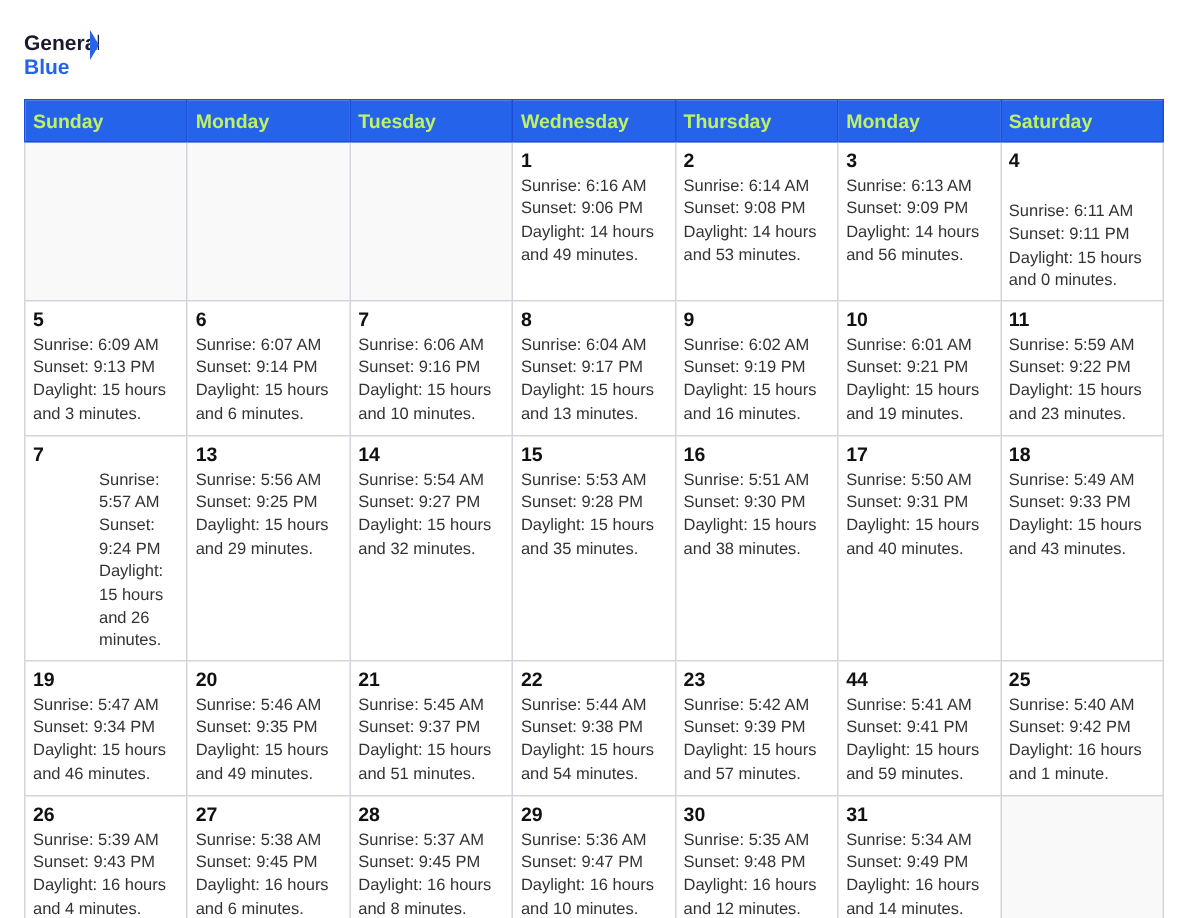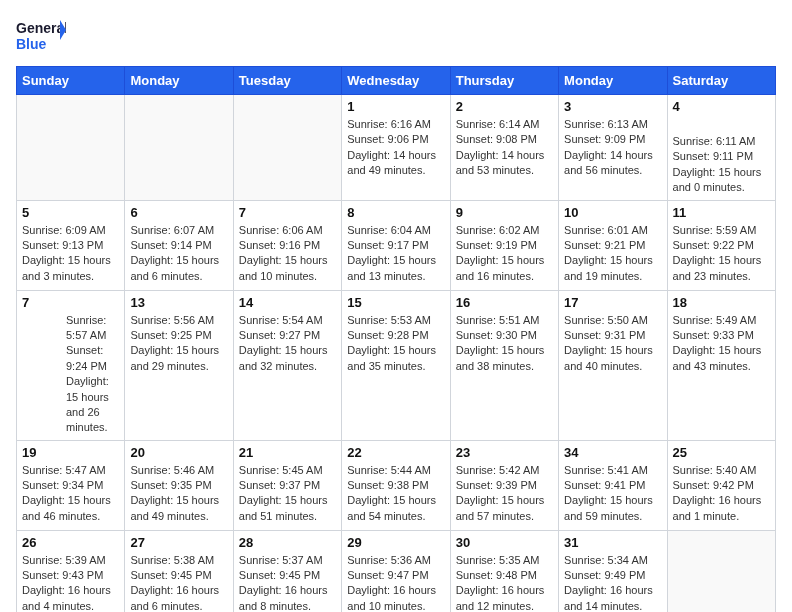--- a/index.html
+++ b/index.html
@@ -33,21 +33,21 @@
       font-size: 16px;
       color: #333;
     }
     table {
       width: 100%;
       border-collapse: collapse;
       table-layout: fixed;
     }
     th {
       background-color: #2563eb;
-      color: #ffffff;
+      color: #bef264;
       text-align: left;
       padding: 6px 5px;
       font-size: 13px;
       font-weight: bold;
       border: 1px solid #1d4ed8;
     }
     td {
       vertical-align: top;
       border: 1px solid #d1d5db;
       padding: 4px 5px;
@@ -266,21 +266,21 @@
 and 54 minutes.</div>
         </td>
         <td>
           <div class="day-num">23</div>
           <div class="day-info" style="white-space: pre-line;">Sunrise: 5:42 AM
 Sunset: 9:39 PM
 Daylight: 15 hours
 and 57 minutes.</div>
         </td>
         <td>
-          <div class="day-num">34</div>
+          <div class="day-num">44</div>
           <div class="day-info" style="white-space: pre-line;">Sunrise: 5:41 AM
 Sunset: 9:41 PM
 Daylight: 15 hours
 and 59 minutes.</div>
         </td>
         <td>
           <div class="day-num">25</div>
           <div class="day-info" style="white-space: pre-line;">Sunrise: 5:40 AM
 Sunset: 9:42 PM
 Daylight: 16 hours

